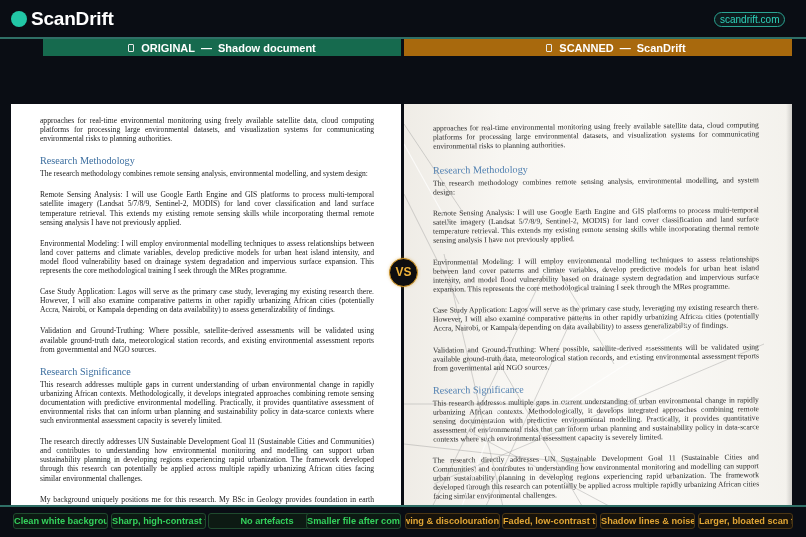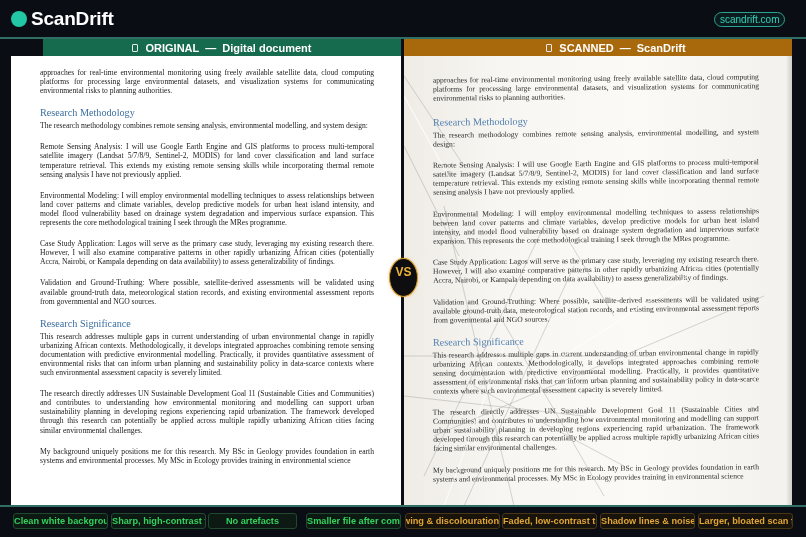--- a/index.html
+++ b/index.html
@@ -37,22 +37,22 @@
     }
     .panel-left .panel-header { background: #166a4e; margin-left: 32px; }
     .panel-right .panel-header { background: #a8690d; padding-left: 36px; }
     .hdr-icon {
       display: inline-block; width: 6px; height: 8px; border: 1px solid #e8e8e8;
       border-radius: 1px; margin-right: 7px;
     }
     .hdr-dash { margin: 0 6px; }
 
     .page {
-      position: relative; height: 450px; overflow: hidden;
-      font-family: "Liberation Serif", serif; color: #1a1a1a;
+      position: relative; height: 402px; overflow: hidden;
+      font-family: "Liberation Serif", serif; color: #1a1a1a; margin-top: 48px;
     }
     .panel-left .page { background: #ffffff; padding: 12px 27px 0 29px; }
     .panel-right .page {
       background: linear-gradient(90deg, #efece6 0%, #f8f6f2 25%, #fbfaf7 60%, #f3f1ec 100%);
       padding: 18px 33px 0 29px; color: #2b2b2b;
     }
     .page p {
       font-size: 7.6px; line-height: 9.1px; text-align: justify; margin-bottom: 12px;
     }
     .page h3 {
@@ -68,21 +68,21 @@
     .edge-shadow {
       position: absolute; right: 0; top: 0; width: 6px; height: 450px;
       background: linear-gradient(90deg, rgba(0,0,0,0), rgba(0,0,0,0.15));
     }
 
     
     .divider {
       position: absolute; left: 401px; top: 39px; width: 3px; height: 467px; background: #0a0d14;
     }
     .vs-badge {
-      position: absolute; left: 389px; top: 258px; width: 29px; height: 39px; border-radius: 50%;
+      position: absolute; left: 389px; top: 258px; width: 29px; height: 29px; border-radius: 50%;
       background: #0e0e10; border: 1.5px solid #d99a22;
       color: #f0b33a; font-weight: bold; font-size: 12px; text-align: center; line-height: 26px;
       box-shadow: 0 0 3px rgba(217,154,34,0.5);
     }
 
     
     .bottom-line { position: absolute; left: 0; top: 505px; width: 806px; height: 2px; background: #2f6f66; }
     .chips { position: absolute; left: 0; top: 507px; width: 806px; height: 30px; }
     .chip {
       position: absolute; top: 6px; height: 16px; border-radius: 3px;
@@ -101,21 +101,21 @@
     <span class="brand-name">ScanDrift</span>
   </div>
   <a class="site-pill">scandrift.com</a>
 </div>
 
 <div class="panel panel-left">
   <div class="panel-header">
     <span class="hdr-icon"></span>
     <span>ORIGINAL</span>
     <span class="hdr-dash">—</span>
-    <span>Digital document</span>
+    <span>Shadow document</span>
   </div>
   <div class="page">
     <p>approaches for real-time environmental monitoring using freely available satellite data, cloud computing platforms for processing large environmental datasets, and visualization systems for communicating environmental risks to planning authorities.</p>
     <h3 class="first">Research Methodology</h3>
     <p>The research methodology combines remote sensing analysis, environmental modelling, and system design:</p>
     <p>Remote Sensing Analysis: I will use Google Earth Engine and GIS platforms to process multi-temporal satellite imagery (Landsat 5/7/8/9, Sentinel-2, MODIS) for land cover classification and land surface temperature retrieval. This extends my existing remote sensing skills while incorporating thermal remote sensing analysis I have not previously applied.</p>
     <p>Environmental Modeling: I will employ environmental modelling techniques to assess relationships between land cover patterns and climate variables, develop predictive models for urban heat island intensity, and model flood vulnerability based on drainage system degradation and impervious surface expansion. This represents the core methodological training I seek through the MRes programme.</p>
     <p>Case Study Application: Lagos will serve as the primary case study, leveraging my existing research there. However, I will also examine comparative patterns in other rapidly urbanizing African cities (potentially Accra, Nairobi, or Kampala depending on data availability) to assess generalizability of findings.</p>
     <p>Validation and Ground-Truthing: Where possible, satellite-derived assessments will be validated using available ground-truth data, meteorological station records, and existing environmental assessment reports from governmental and NGO sources.</p>
     <h3>Research Significance</h3>
@@ -169,19 +169,19 @@
   </div>
 </div>
 
 <div class="divider"></div>
 <div class="vs-badge">VS</div>
 
 <div class="bottom-line"></div>
 <div class="chips">
   <div class="chip good" style="left:13px;width:95px;">Clean white background</div>
   <div class="chip good" style="left:111px;width:95px;">Sharp, high-contrast text</div>
-  <div class="chip good" style="left:208px;width:89px;">No artefacts</div>
+  <div class="chip good" style="left:208px;width:118px;">No artefacts</div>
   <div class="chip good" style="left:306px;width:95px;">Smaller file after compression</div>
   <div class="chip bad" style="left:405px;width:95px;direction:rtl;">Yellowing &amp; discolouration</div>
   <div class="chip bad" style="left:502px;width:95px;">Faded, low-contrast text</div>
   <div class="chip bad" style="left:600px;width:95px;">Shadow lines &amp; noise</div>
   <div class="chip bad" style="left:698px;width:95px;">Larger, bloated scan file</div>
 </div>
 
 </body></html>

